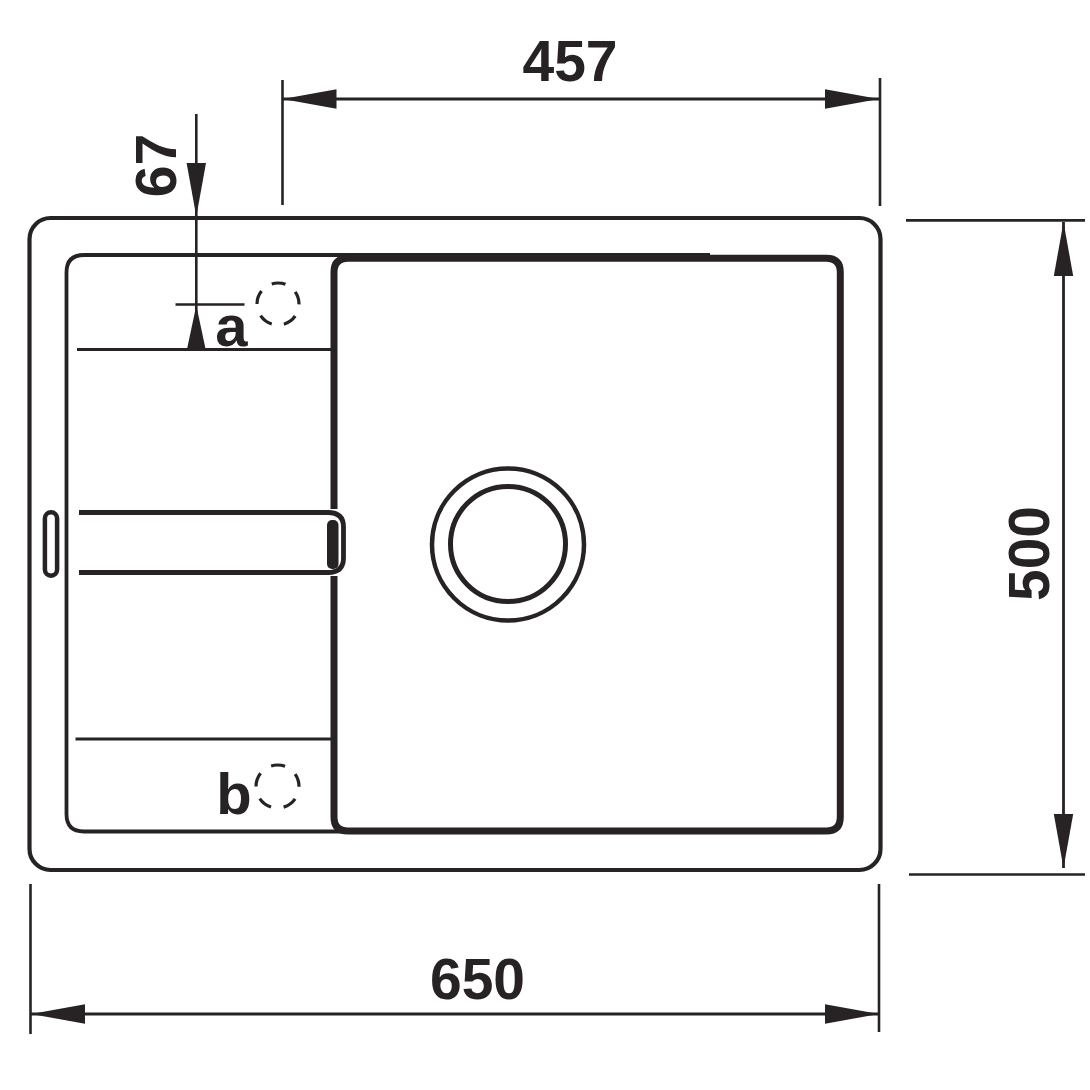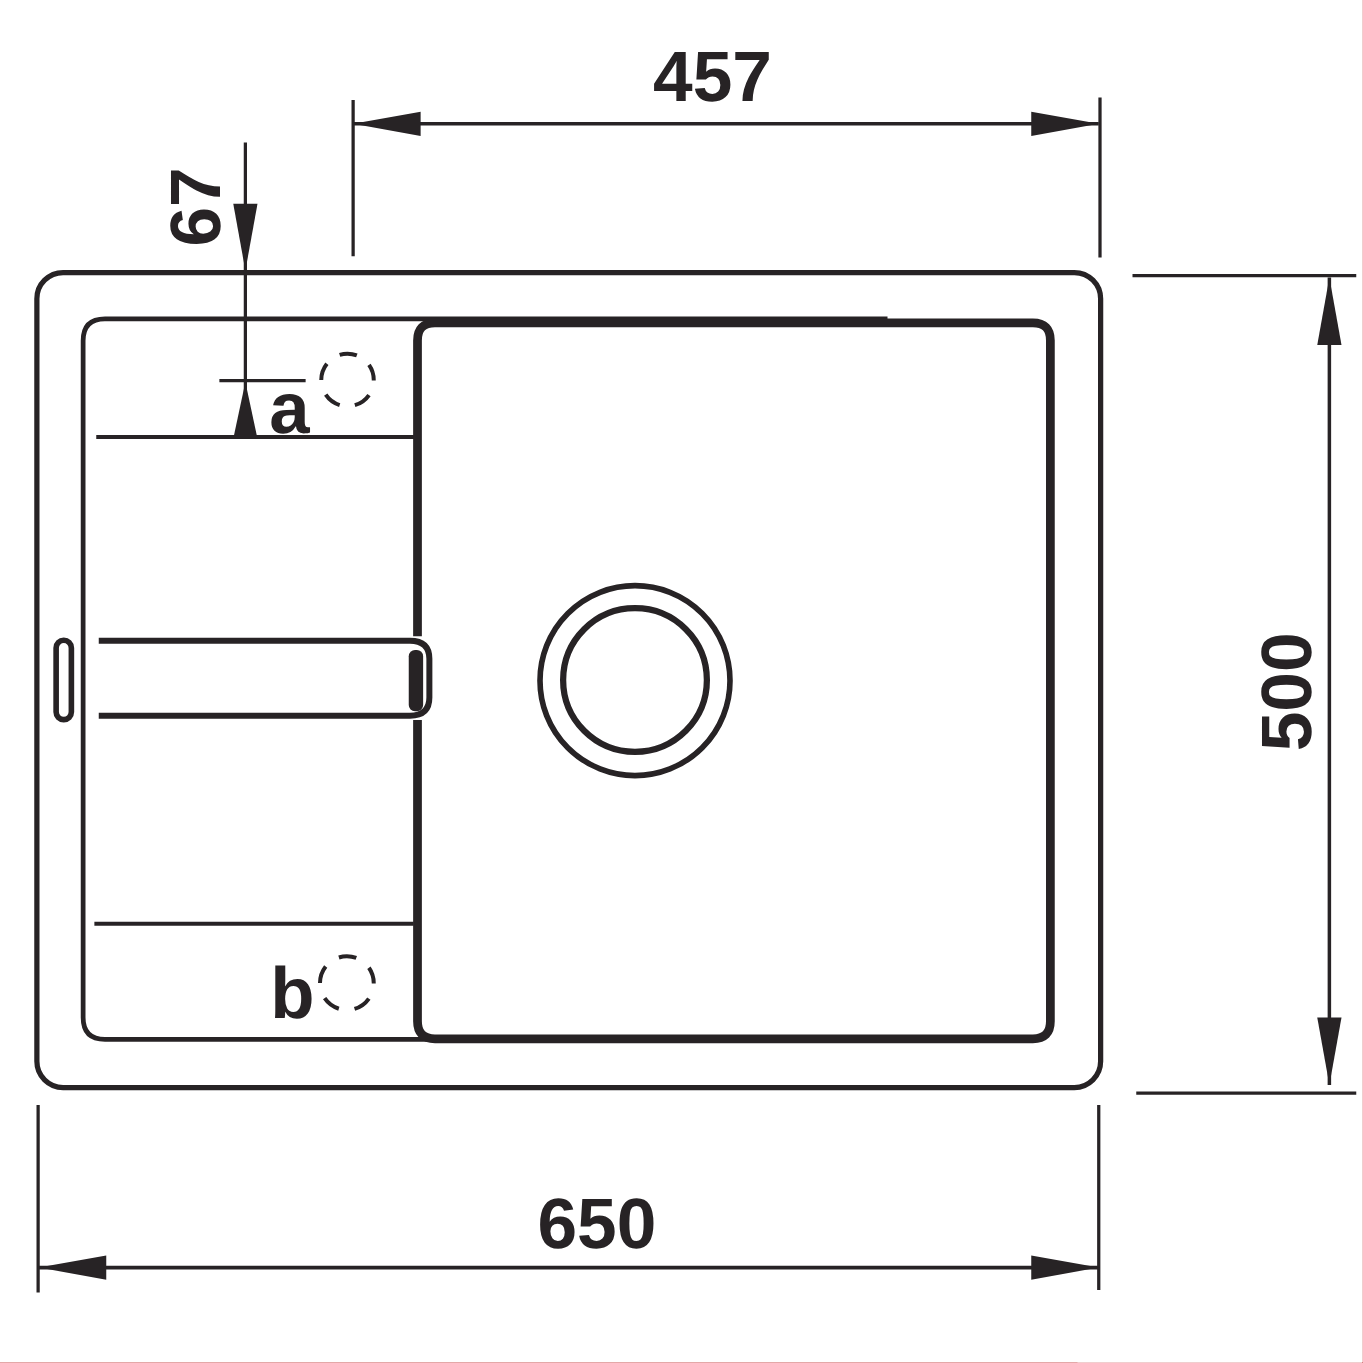--- a/index.html
+++ b/index.html
@@ -1,16 +1,16 @@
 <!DOCTYPE html>
 <html><head>
 <meta charset="utf-8">
 <style>
   html,body{margin:0;padding:0;background:#ffffff;}
-  .page{width:862px;height:1090px;position:relative;background:#b91c1c;}
+  .page{width:862px;height:1090px;position:relative;background:#737373;}
   svg{display:block;}
   text{font-family:"Liberation Sans", sans-serif;font-weight:bold;fill:#272325;}
 </style>
 </head>
 <body>
 <div class="page">
 <svg width="1090" height="1090" viewBox="0 0 1090 1090" style="filter:blur(0.5px)">
 
   <rect x="0" y="0" width="1090" height="1090" fill="#ffffff"></rect>
 

